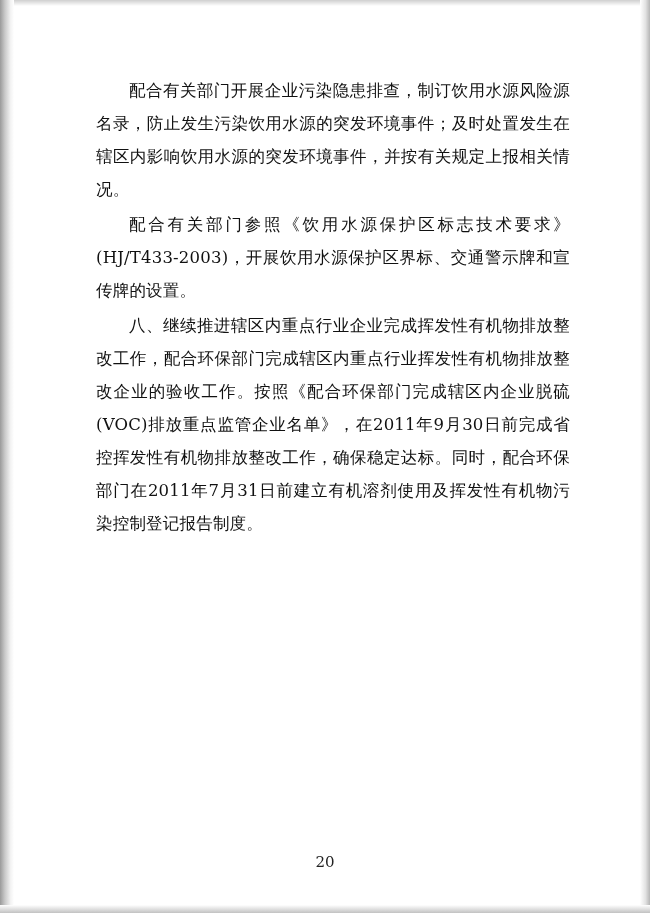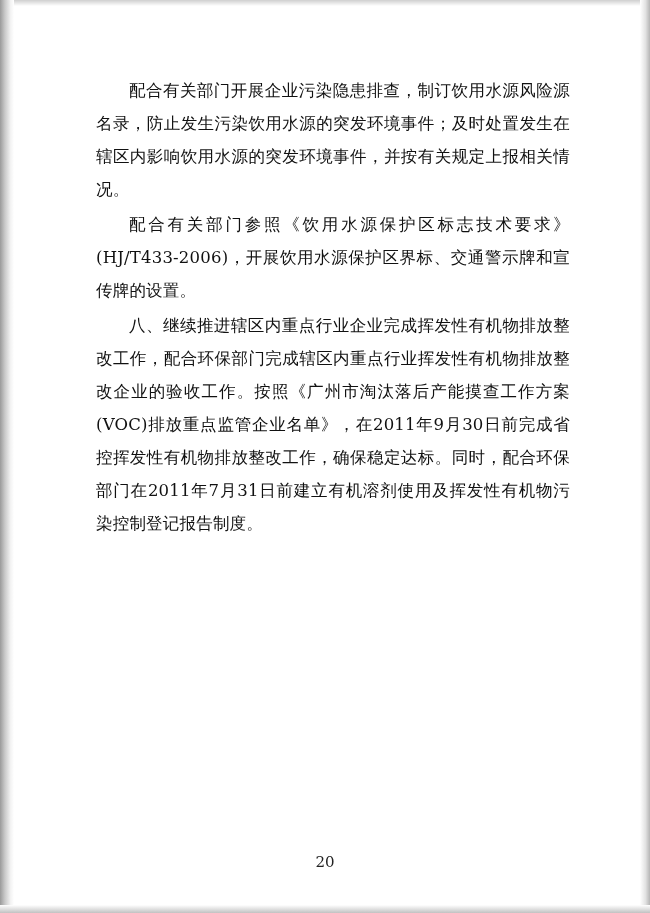--- a/index.html
+++ b/index.html
@@ -79,20 +79,20 @@
 <body>
 
 <div class="page">
   <div class="scan-edge-top"></div>
   <div class="scan-edge-left"></div>
   <div class="scan-edge-right"></div>
   <div class="scan-edge-bottom"></div>
 
   <div class="content">
     <p class="para">配合有关部门开展企业污染隐患排查，制订饮用水源风险源名录，防止发生污染饮用水源的突发环境事件；及时处置发生在辖区内影响饮用水源的突发环境事件，并按有关规定上报相关情况。</p>
-    <p class="para">配合有关部门参照《饮用水源保护区标志技术要求》(HJ/T433-2006)，开展饮用水源保护区界标、交通警示牌和宣传牌的设置。</p>
-    <p class="para">八、继续推进辖区内重点行业企业完成挥发性有机物排放整改工作，配合环保部门完成辖区内重点行业挥发性有机物排放整改企业的验收工作。按照《广州市淘汰落后产能摸查工作方案(VOC)排放重点监管企业名单》，在2011年9月30日前完成省控挥发性有机物排放整改工作，确保稳定达标。同时，配合环保部门在2011年7月31日前建立有机溶剂使用及挥发性有机物污染控制登记报告制度。</p>
+    <p class="para">配合有关部门参照《饮用水源保护区标志技术要求》(HJ/T433-2003)，开展饮用水源保护区界标、交通警示牌和宣传牌的设置。</p>
+    <p class="para">八、继续推进辖区内重点行业企业完成挥发性有机物排放整改工作，配合环保部门完成辖区内重点行业挥发性有机物排放整改企业的验收工作。按照《配合环保部门完成辖区内企业脱硫(VOC)排放重点监管企业名单》，在2011年9月30日前完成省控挥发性有机物排放整改工作，确保稳定达标。同时，配合环保部门在2011年7月31日前建立有机溶剂使用及挥发性有机物污染控制登记报告制度。</p>
   </div>
 
   <div class="footer">
     <span class="page-number">20</span>
   </div>
 </div>
 
 </body></html>

